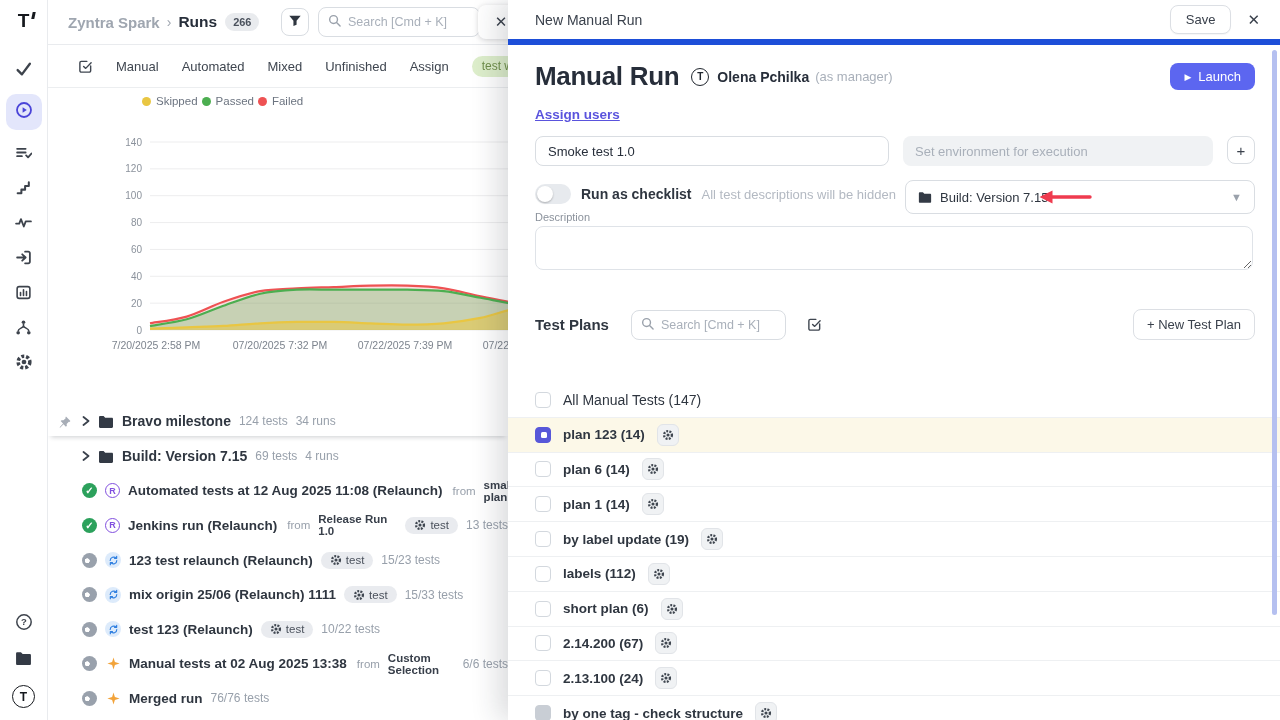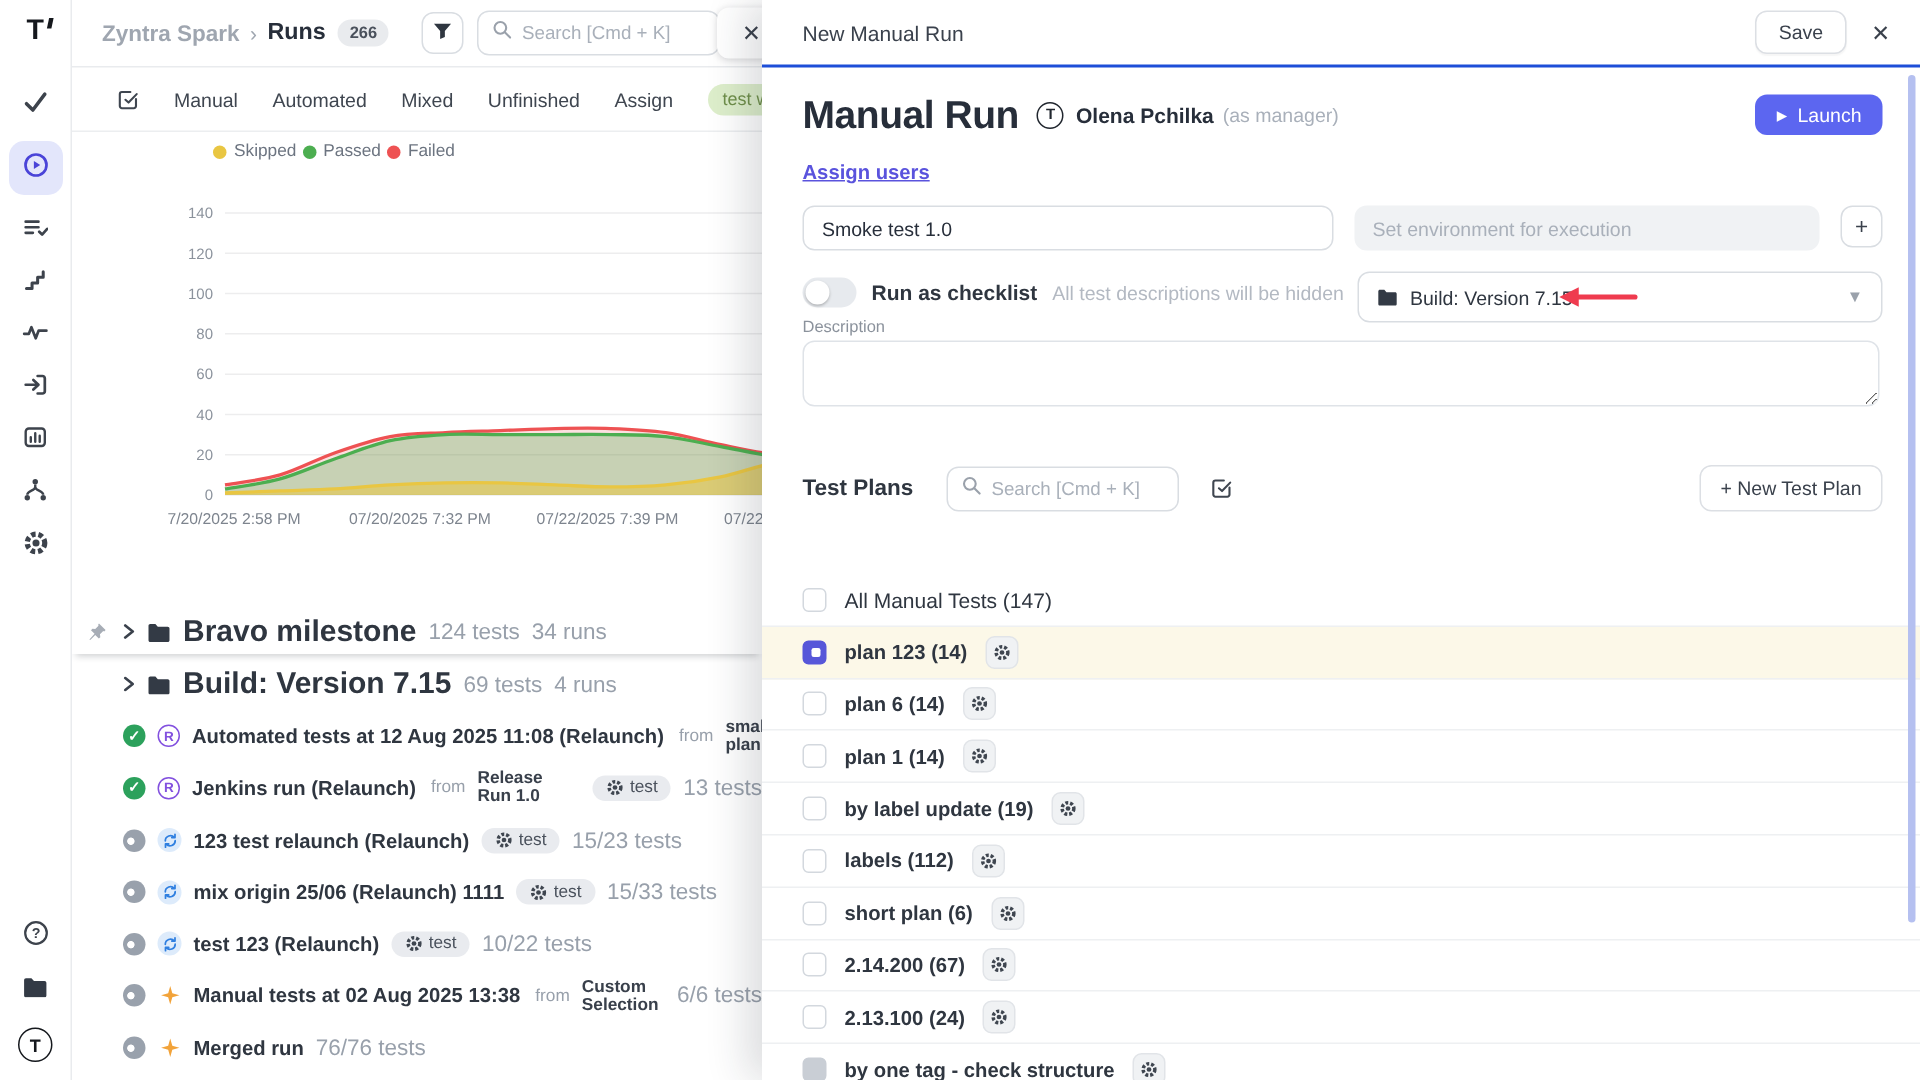--- a/index.html
+++ b/index.html
@@ -38,36 +38,36 @@
   .legend .li{display:flex;align-items:center;gap:5px;font-size:11.5px;color:#6c7480}
   .legend .dot{width:9px;height:9px;border-radius:50%}
   #chart-svg{position:absolute;left:56px;top:108px}
 
   
   #runs-list{position:absolute;left:0;right:0;top:406px}
   .run-row{height:34.6px;display:flex;align-items:center;padding-left:34px;gap:8px;position:relative;background:#fff}
   .run-row.pinned{height:30px;margin-bottom:3px;border-radius:10px 10px 0 0;box-shadow:0 4px 5px -3px rgba(25,30,40,.22);z-index:2}
   .pin-ico{position:absolute;left:11px;top:8px}
   .run-name{font-size:13.5px;font-weight:600;color:#2f3640;white-space:nowrap}
-  .grp-name{font-size:20px}
-  .run-stat{font-size:15px;color:#98a0ab;white-space:nowrap}
+  .grp-name{font-size:14px}
+  .run-stat{font-size:12px;color:#98a0ab;white-space:nowrap}
   .from-label{font-size:11.5px;color:#98a0ab;margin-left:2px}
   .from-value{font-size:11.5px;font-weight:700;color:#39404b}
   .run-tag{display:inline-flex;align-items:center;gap:4px;background:#e9ebef;border-radius:10px;padding:2.5px 9px;font-size:11.5px;color:#4a515c;white-space:nowrap}
   .st-pass{width:15px;height:15px;border-radius:50%;background:#2ca15c;color:#fff;font-size:10px;font-weight:700;display:flex;align-items:center;justify-content:center;flex:none}
   .st-prog{width:15px;height:15px;border-radius:50%;flex:none;background:radial-gradient(circle at 35% 52%,#fff 0 2.2px,#99a1ac 2.7px)}
   .ri-auto{width:15px;height:15px;border-radius:50%;border:1.7px solid #8250df;color:#8250df;font-size:9px;font-weight:800;display:flex;align-items:center;justify-content:center;flex:none}
   .ri-rel,.ri-man{width:16px;height:16px;display:flex;align-items:center;justify-content:center;flex:none}
   .ri-rel{background:#ddebfb;border-radius:50%}
   .gear-btn{width:22px;height:22px;border-radius:6px;background:#f0f2f4;border:1px solid #e1e4e8;display:flex;align-items:center;justify-content:center;flex:none}
   .ml-auto{margin-left:auto;margin-right:-12px}
 
   
   .modal{position:absolute;left:508px;top:0;width:772px;height:720px;background:#fff;box-shadow:-10px 0 26px rgba(30,35,50,.16);z-index:10}
-  .m-header{height:45px;border-bottom:2px solid #1d4ed8;display:flex;align-items:center;padding:0 20px 0 27px}
+  .m-header{height:45px;border-bottom:6px solid #1d4ed8;display:flex;align-items:center;padding:0 20px 0 27px}
   .m-title{font-size:14px;color:#3a414c}
   .m-head-right{margin-left:auto;display:flex;align-items:center;gap:16px}
   .save-btn{padding:6px 15px;border:1px solid #dcdfe4;border-radius:8px;background:#fff;font-size:13px;color:#3a414c;box-shadow:0 1px 1px rgba(0,0,0,.04)}
   .close-x{border:none;background:none;font-size:15px;color:#3a414c}
   .m-body{position:absolute;top:45px;left:0;right:0;bottom:0;padding:16px 25px 0 27px}
   .title-row{display:flex;align-items:center}
   .title-row h1{font-size:26px;font-weight:700;color:#272e3a;letter-spacing:-.3px}
   .avatar{width:18px;height:18px;border:1.6px solid #20262e;border-radius:50%;display:flex;align-items:center;justify-content:center;font-size:10px;font-weight:800;color:#20262e;margin-left:12px;flex:none}
   .owner-name{margin-left:8px;font-size:14px;font-weight:700;color:#272e3a}
   .owner-role{margin-left:6px;font-size:13px;color:#a9b0ba}

